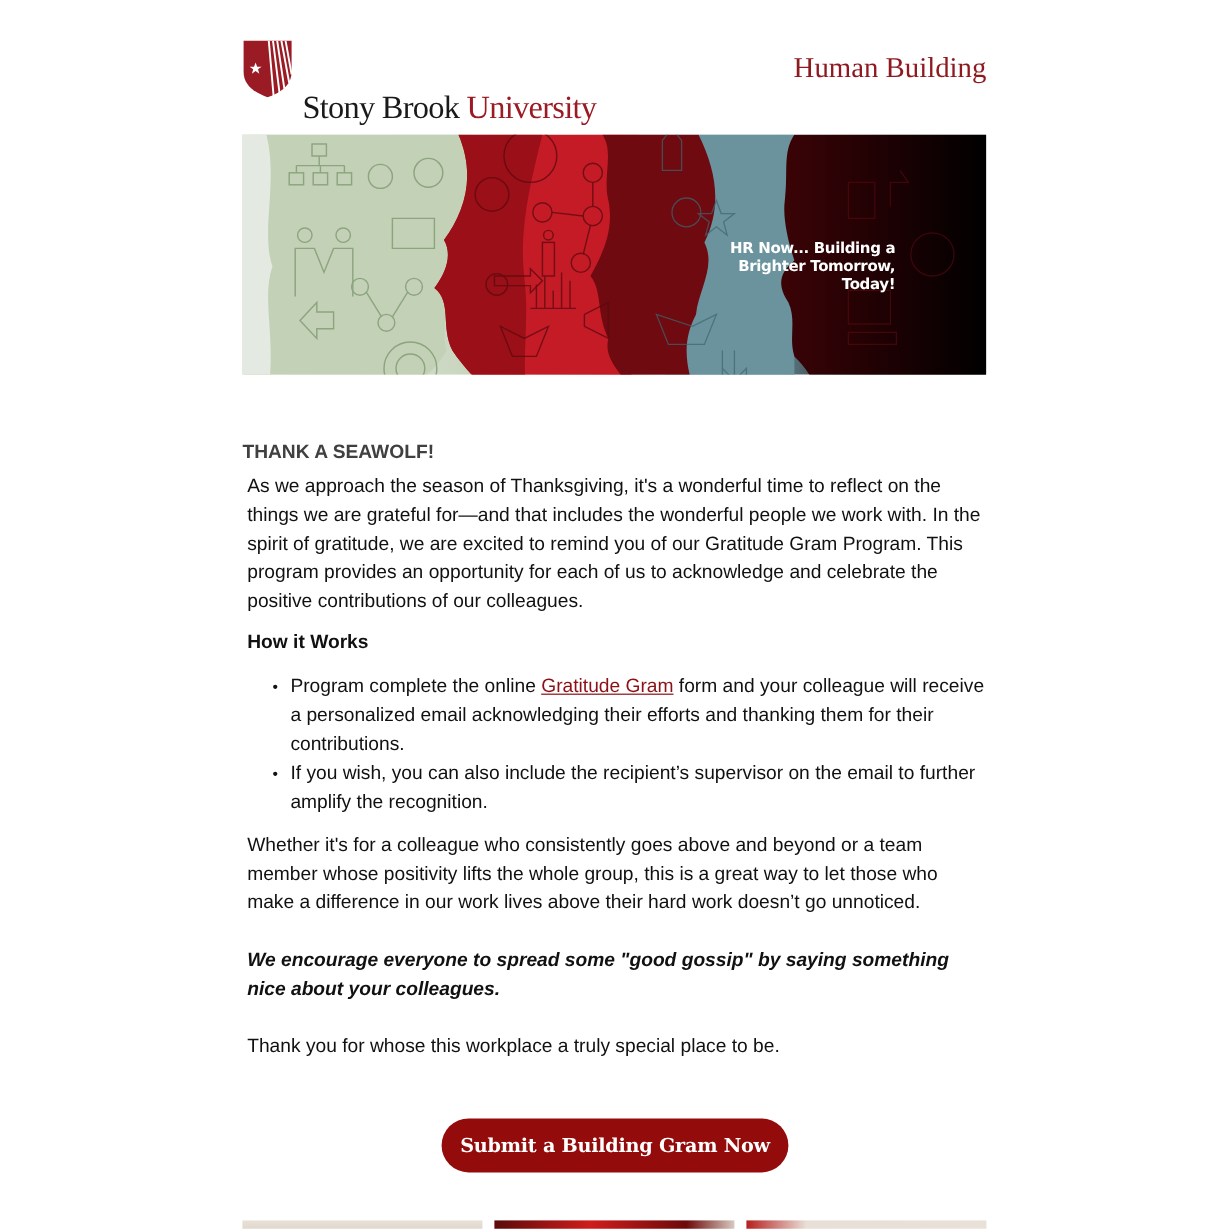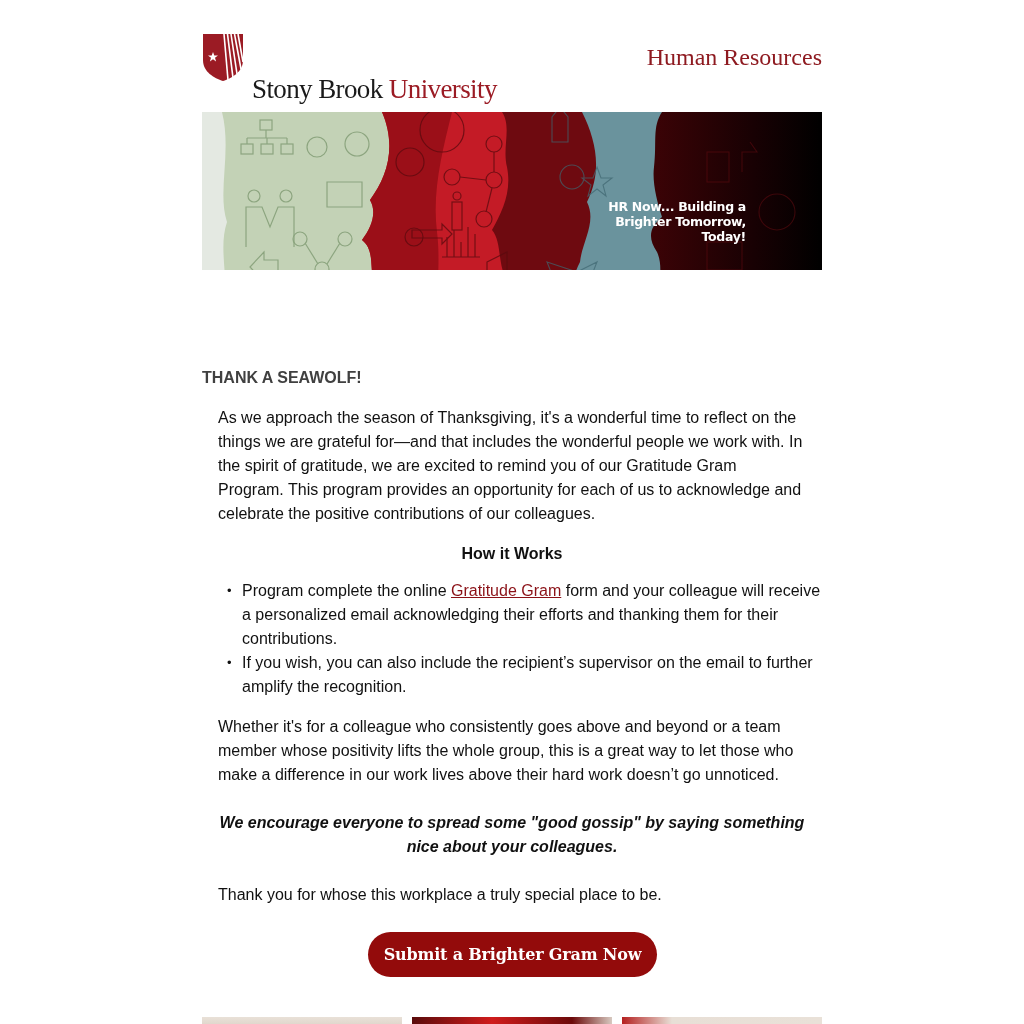--- a/index.html
+++ b/index.html
@@ -8,34 +8,34 @@
   .page { position: absolute; left: 202px; top: 0; width: 620px; }
 
   .header { position: absolute; left: 0; top: 32px; width: 620px; height: 52px; }
   .logo { position: absolute; left: 0; top: 0; display: flex; align-items: center; }
   .shield { width: 42px; height: 50px; display: block; }
   .logo-text { position: absolute; left: 50px; top: 6px; font-family: "Liberation Serif", serif; font-size: 27px; letter-spacing: -0.6px; white-space: nowrap; margin-top: 36px; }
   .logo-text .stony { color: #1a1a1a; }
   .logo-text .univ { color: #9b1b24; }
   .dept { position: absolute; right: 0; top: 12px; font-family: "Liberation Serif", serif; font-size: 24px; color: #8e1a20; white-space: nowrap; }
 
-  .banner { position: absolute; left: 0; top: 112px; width: 620px; height: 158px; overflow: hidden; background: #e8ece6; }
+  .banner { position: absolute; left: 0; top: 112px; width: 620px; height: 200px; overflow: hidden; background: #e8ece6; }
   .banner svg { display: block; }
   .banner-text { position: absolute; right: 76px; top: 87px; text-align: right; color: #fff; font-family: "DejaVu Sans", sans-serif; font-weight: bold; font-size: 12.5px; line-height: 15px; letter-spacing: -0.3px; white-space: pre-line; }
 
   .content { position: absolute; left: 0; top: 366px; width: 620px; font-size: 16px; line-height: 24px; color: #111; }
   .title { color: #404040; font-weight: bold; font-size: 16px; line-height: 24px; }
-  p { margin: 16px; }
+  p { margin: 4px; }
   .intro { margin-bottom: 10px; }
-  .how { font-weight: bold; margin-bottom: 13px; text-align: center; }
+  .how { font-weight: bold; margin-bottom: 13px; }
   ul { list-style: none; padding-left: 40px; margin-bottom: 12px; }
   li { position: relative; }
   li::before { content: "•"; position: absolute; left: -15px; top: 0; font-size: 13px; }
   a { color: #8b1117; text-decoration: underline; margin-top: 21px; }
-  .emph { font-weight: bold; font-style: italic; margin-top: 24px; text-align: center; }
+  .emph { font-weight: bold; font-style: italic; margin-top: 24px; }
   .thanks { margin-top: 24px; }
 
   .cta { position: absolute; left: 166px; top: 932px; width: 289px; height: 45px; border-radius: 23px; background: #930b0b; color: #fff; font-family: "DejaVu Serif", serif; font-weight: bold; font-size: 16px; display: flex; align-items: center; justify-content: center; letter-spacing: -0.2px; border: none; cursor: pointer; }
 
   .thumbs { position: absolute; left: 0; top: 1017px; width: 620px; height: 10px; }
   .thumb { position: absolute; top: 0; width: 200px; height: 10px; }
   .thumb.t1 { left: 0; background: linear-gradient(#e9e1d8, #ddd3c8); }
   .thumb.t2 { left: 210px; background: linear-gradient(90deg, #5a0b0b, #d01c1c 40%, #6c0a0a 80%, #d7c9c0); }
   .thumb.t3 { left: 420px; background: linear-gradient(90deg, #b52020 0%, #e8dfd6 25%, #e9e1d8 100%); }
 </style>
@@ -52,21 +52,21 @@
           <line x1="22" y1="2" x2="26" y2="48"></line>
           <line x1="25.5" y1="2" x2="31" y2="46"></line>
           <line x1="29" y1="2" x2="35" y2="42"></line>
           <line x1="32.5" y1="2" x2="39" y2="37"></line>
           <line x1="36" y1="2" x2="41" y2="30"></line>
         </g>
         <polygon points="11,20 12.3,23.6 16,23.6 13,25.8 14.1,29.4 11,27.2 7.9,29.4 9,25.8 6,23.6 9.7,23.6" fill="#ffffff"></polygon>
       </svg>
       <div class="logo-text"><span class="stony">Stony Brook</span> <span class="univ">University</span></div>
     </div>
-    <div class="dept">Human Resources</div>
+    <div class="dept">Human Building</div>
   </div>
 
   <div class="banner">
     <svg width="620" height="225" viewBox="0 0 620 225">
       <defs>
         <linearGradient id="bgGrad" x1="0" x2="1" y1="0" y2="0">
           <stop offset="0" stop-color="#e7ebe5"></stop>
           <stop offset="0.3" stop-color="#c9d6bf"></stop>
           <stop offset="0.5" stop-color="#c8202b"></stop>
           <stop offset="0.62" stop-color="#5d8893"></stop>
@@ -163,20 +163,20 @@
     <p class="how">How it Works</p>
     <ul>
       <li><span>Program complete the online </span><a href="#">Gratitude Gram</a><span> form and your colleague will receive a personalized email acknowledging their efforts and thanking them for their contributions.</span></li>
       <li><span>If you wish, you can also include the recipient’s supervisor on the email to further amplify the recognition.</span></li>
     </ul>
     <p>Whether it's for a colleague who consistently goes above and beyond or a team member whose positivity lifts the whole group, this is a great way to let those who make a difference in our work lives above their hard work doesn’t go unnoticed.</p>
     <p class="emph">We encourage everyone to spread some "good gossip" by saying something nice about your colleagues.</p>
     <p class="thanks">Thank you for whose this workplace a truly special place to be.</p>
   </div>
 
-  <button class="cta">Submit a Brighter Gram Now</button>
+  <button class="cta">Submit a Building Gram Now</button>
 
   <div class="thumbs">
     <div class="thumb t1"></div>
     <div class="thumb t2"></div>
     <div class="thumb t3"></div>
   </div>
 </div>
 
 </body></html>

